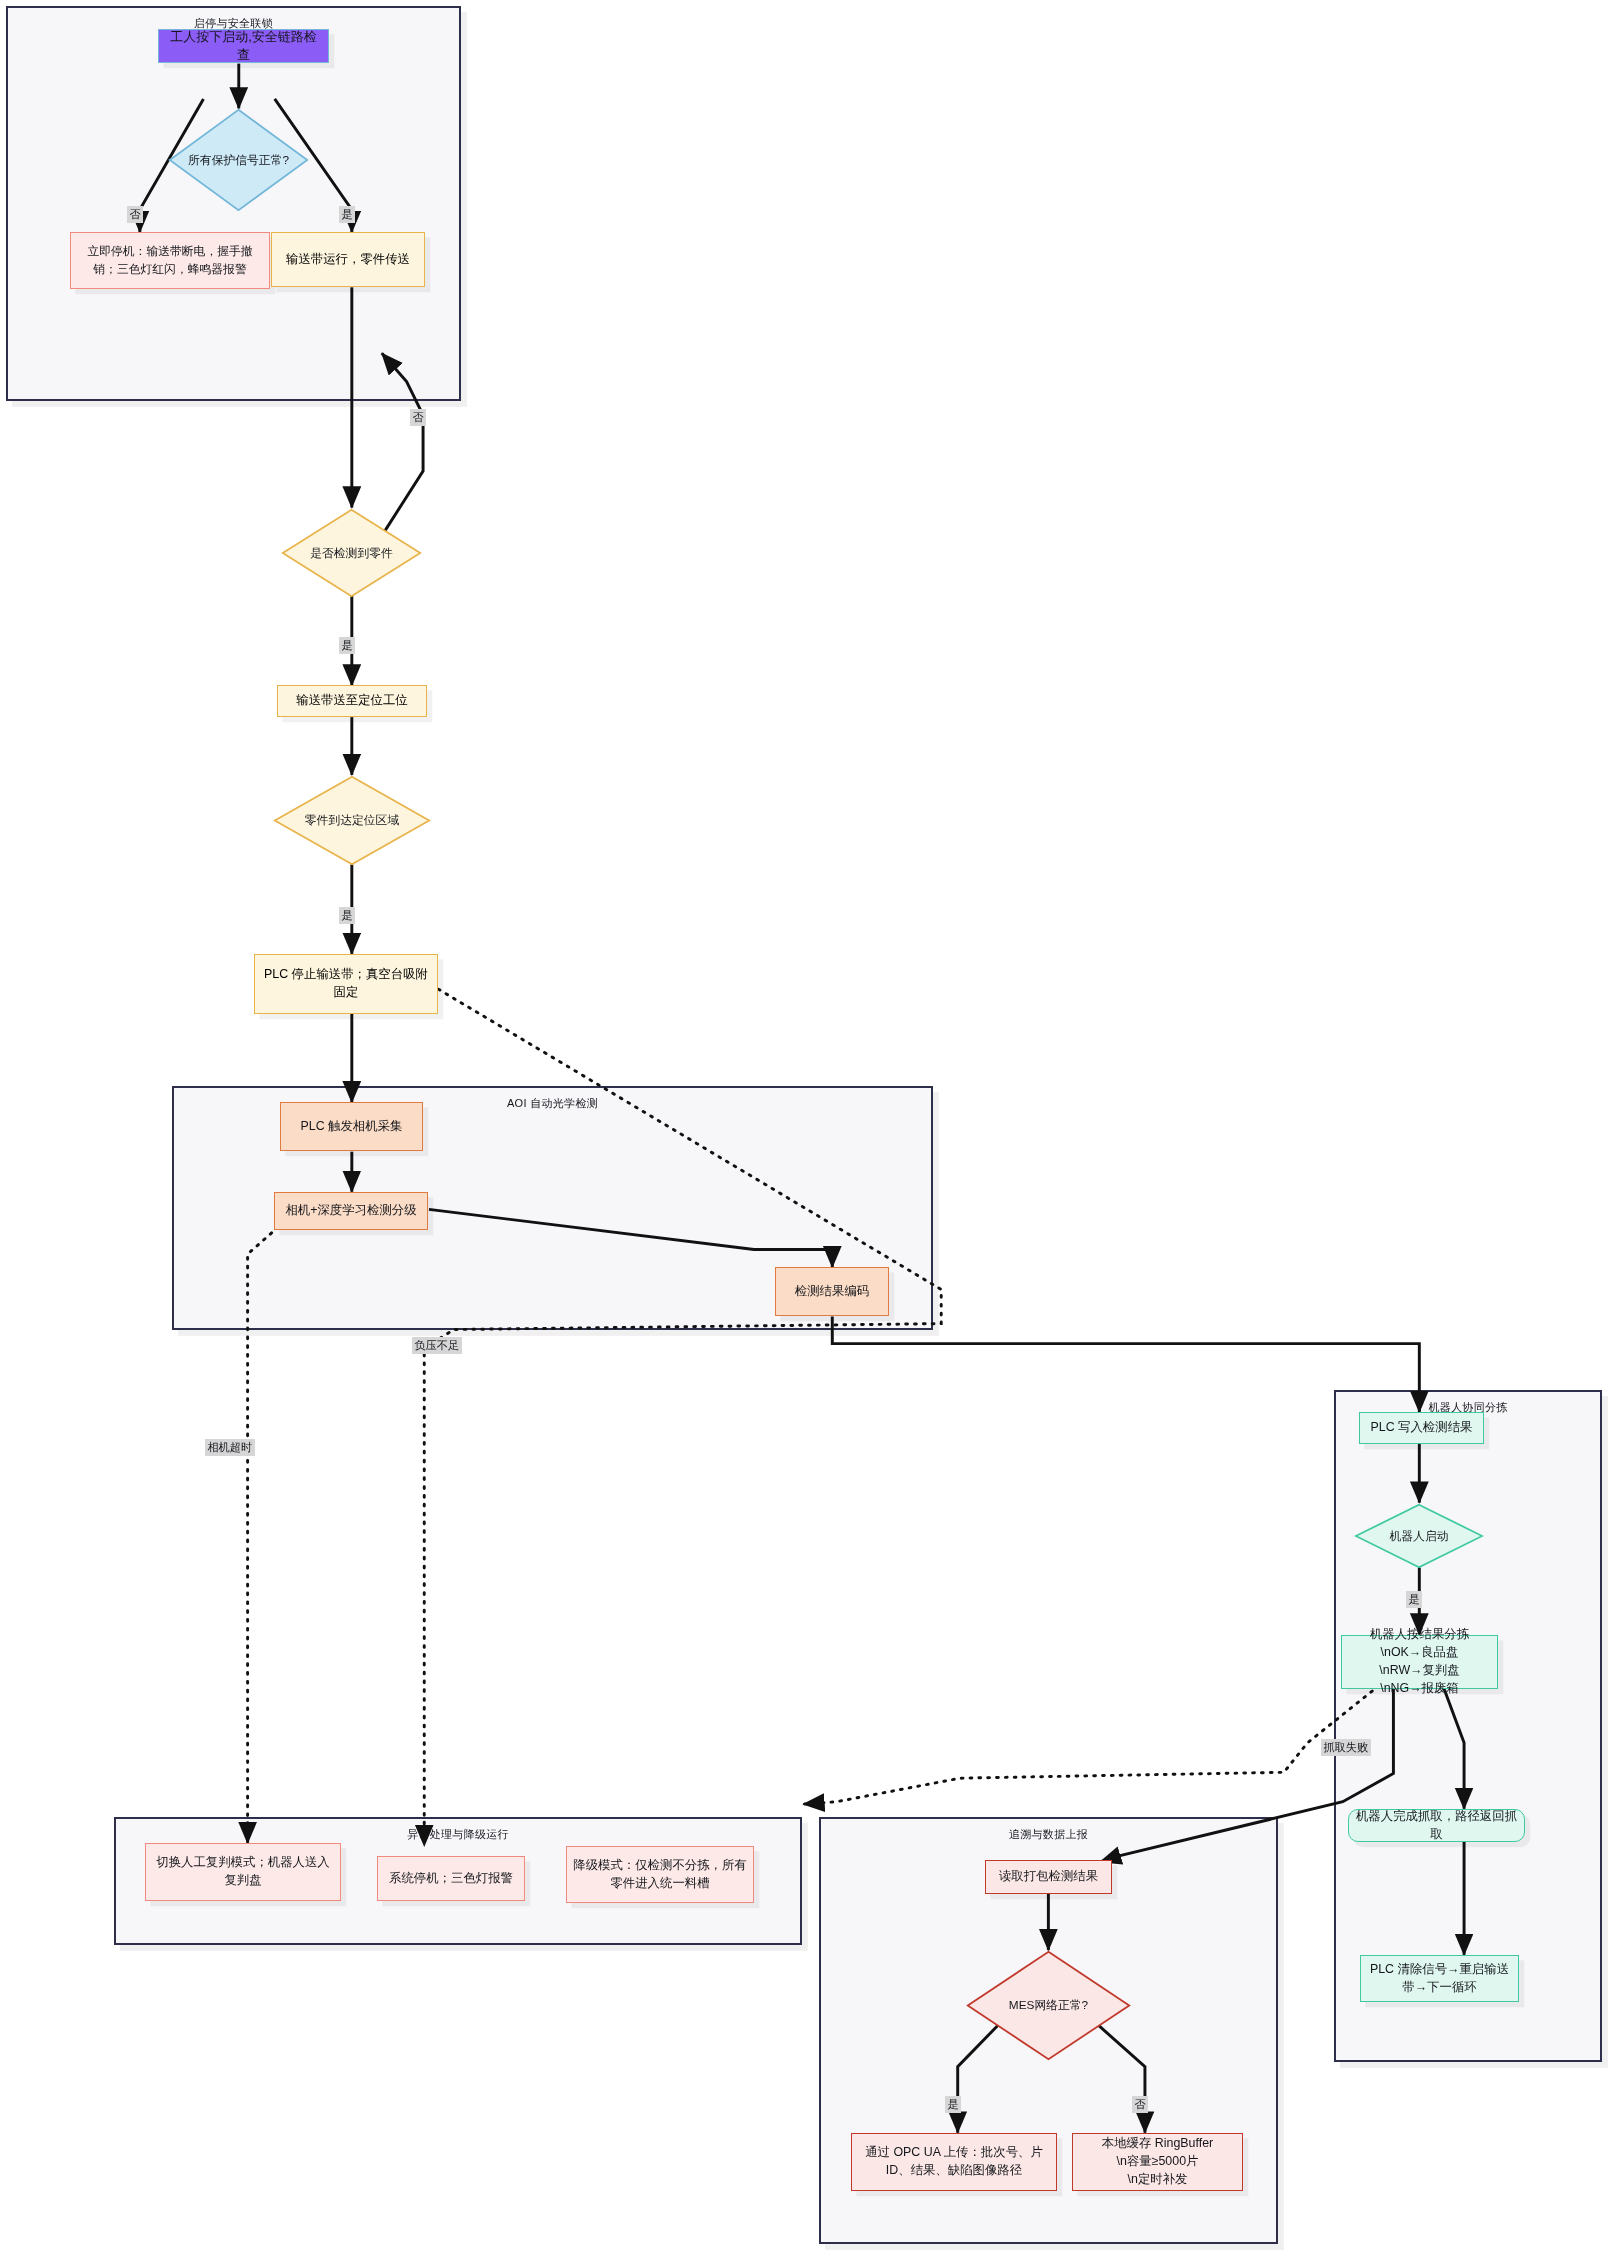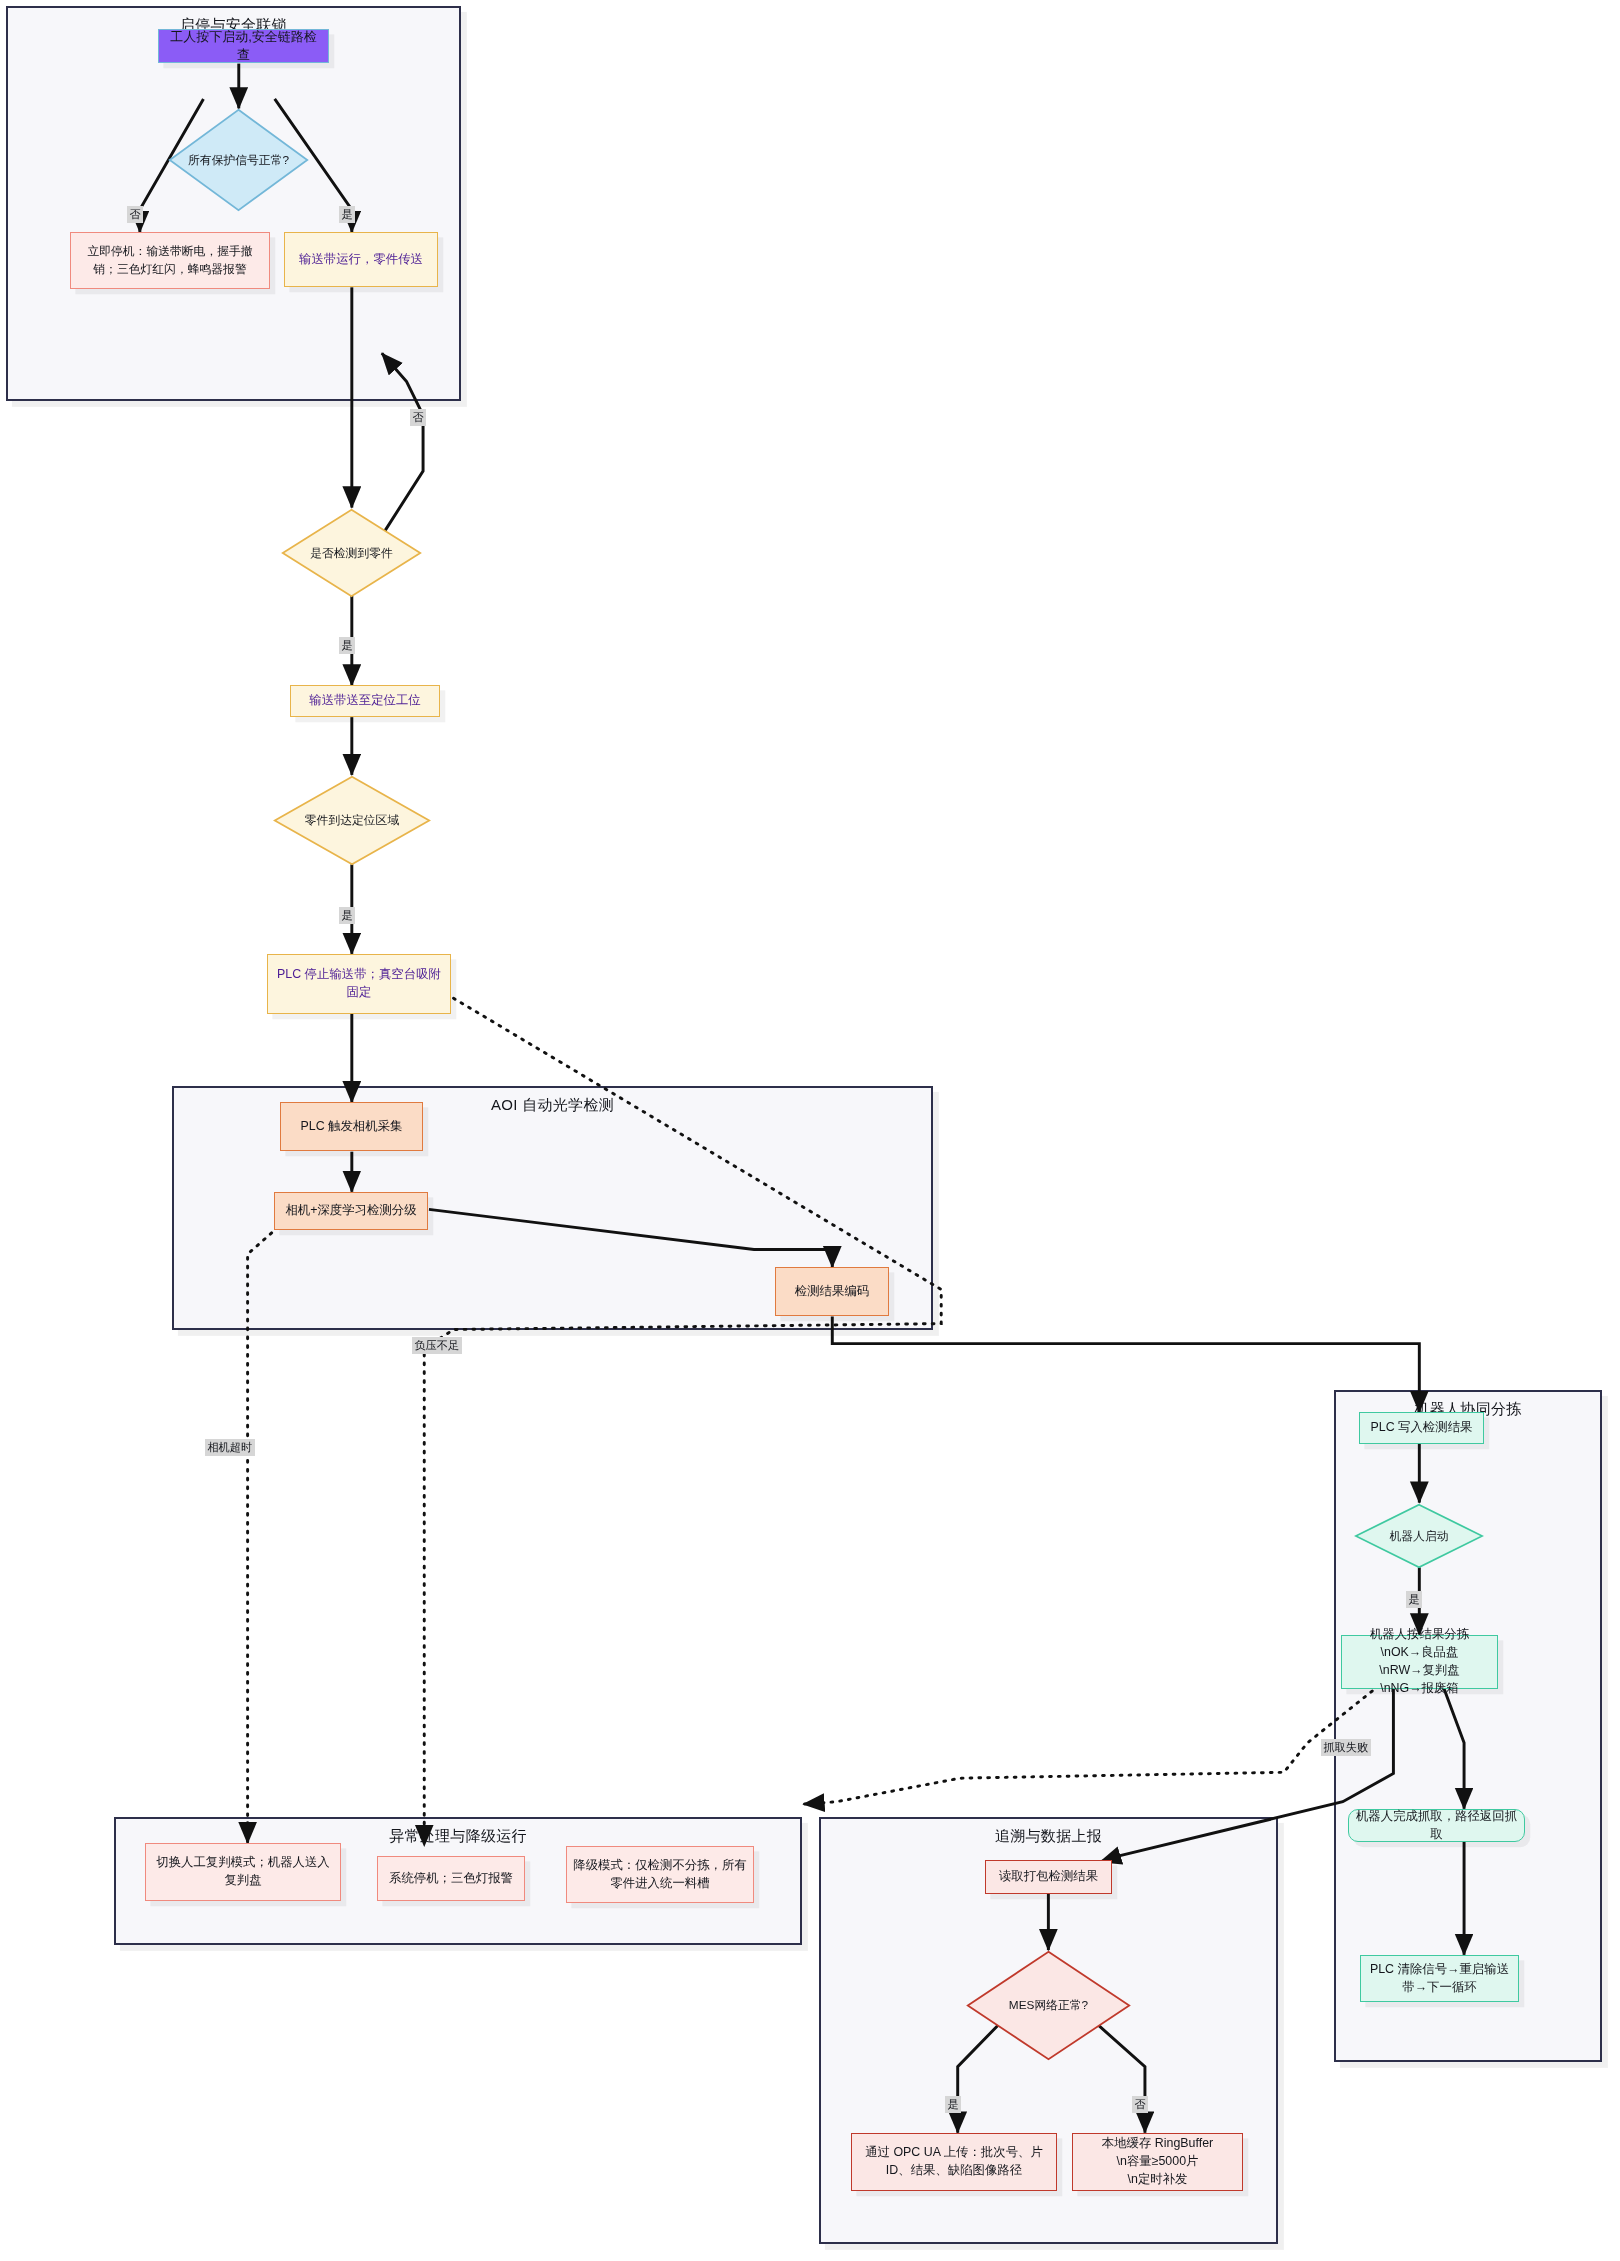--- a/index.html
+++ b/index.html
@@ -1,30 +1,30 @@
 <!DOCTYPE html>
 <html style="font-size:9.4px"><head>
 <meta charset="utf-8">
 <style>
   html,body{margin:0;padding:0;background:#ffffff;}
   body{font-family:"Liberation Sans","DejaVu Sans",sans-serif;}
   #canvas{position:relative;width:1621px;height:2261px;background:#ffffff;overflow:hidden;}
   svg.edges{position:absolute;left:0;top:0;width:1621px;height:2261px;pointer-events:none;}
 
   .cluster{position:absolute;background:#f7f7fa;border:2.9px solid #2d2f4a;box-shadow:5.9px 5.9px 0 rgba(0,0,0,0.06);box-sizing:border-box;}
-  .cluster-title{position:absolute;top:8.2px;left:0;width:100%;text-align:center;font-size:15px;color:#14161c;letter-spacing:0.3px;}
+  .cluster-title{position:absolute;top:8.2px;left:0;width:100%;text-align:center;font-size:11px;color:#14161c;letter-spacing:0.3px;}
 
   .node{position:absolute;box-sizing:border-box;display:flex;align-items:center;justify-content:center;text-align:center;line-height:1.45;padding:3.5px 5.9px;box-shadow:5.3px 5.3px 0 rgba(0,0,0,0.055);}
   .node span{display:block;width:100%;}
 
   
   .n-blue  {background:#8b5cf6;border:1.2px solid #73b7d8;color:#14161c;}
   .n-red   {background:#fdeae8;border:1.2px solid #f08a7e;color:#14161c;}
   .n-redst {background:#fbe7e5;border:1.2px solid #c0392b;color:#14161c;}
-  .n-amber {background:#fdf5de;border:1.2px solid #e8b44a;color:#4c1d95;margin-left:13px;}
+  .n-amber {background:#fdf5de;border:1.2px solid #e8b44a;color:#000000;}
   .n-peach {background:#fbdcc6;border:1.2px solid #e07a3f;color:#14161c;}
   .n-green {background:#dff7ef;border:1.2px solid #3fc9a0;color:#14161c;}
 
   
   .dia{position:absolute;box-sizing:border-box;}
   .dia .shape{position:absolute;left:0;top:0;width:100%;height:100%;}
   .dia .txt{position:absolute;left:0;top:0;width:100%;height:100%;display:flex;align-items:center;justify-content:center;text-align:center;color:#14161c;line-height:1.4;}
 
   .elabel{position:absolute;background:#d6d6d6;color:#14161c;font-size:11.2px;padding:1.2px 2.4px;white-space:nowrap;box-sizing:border-box;}
 

